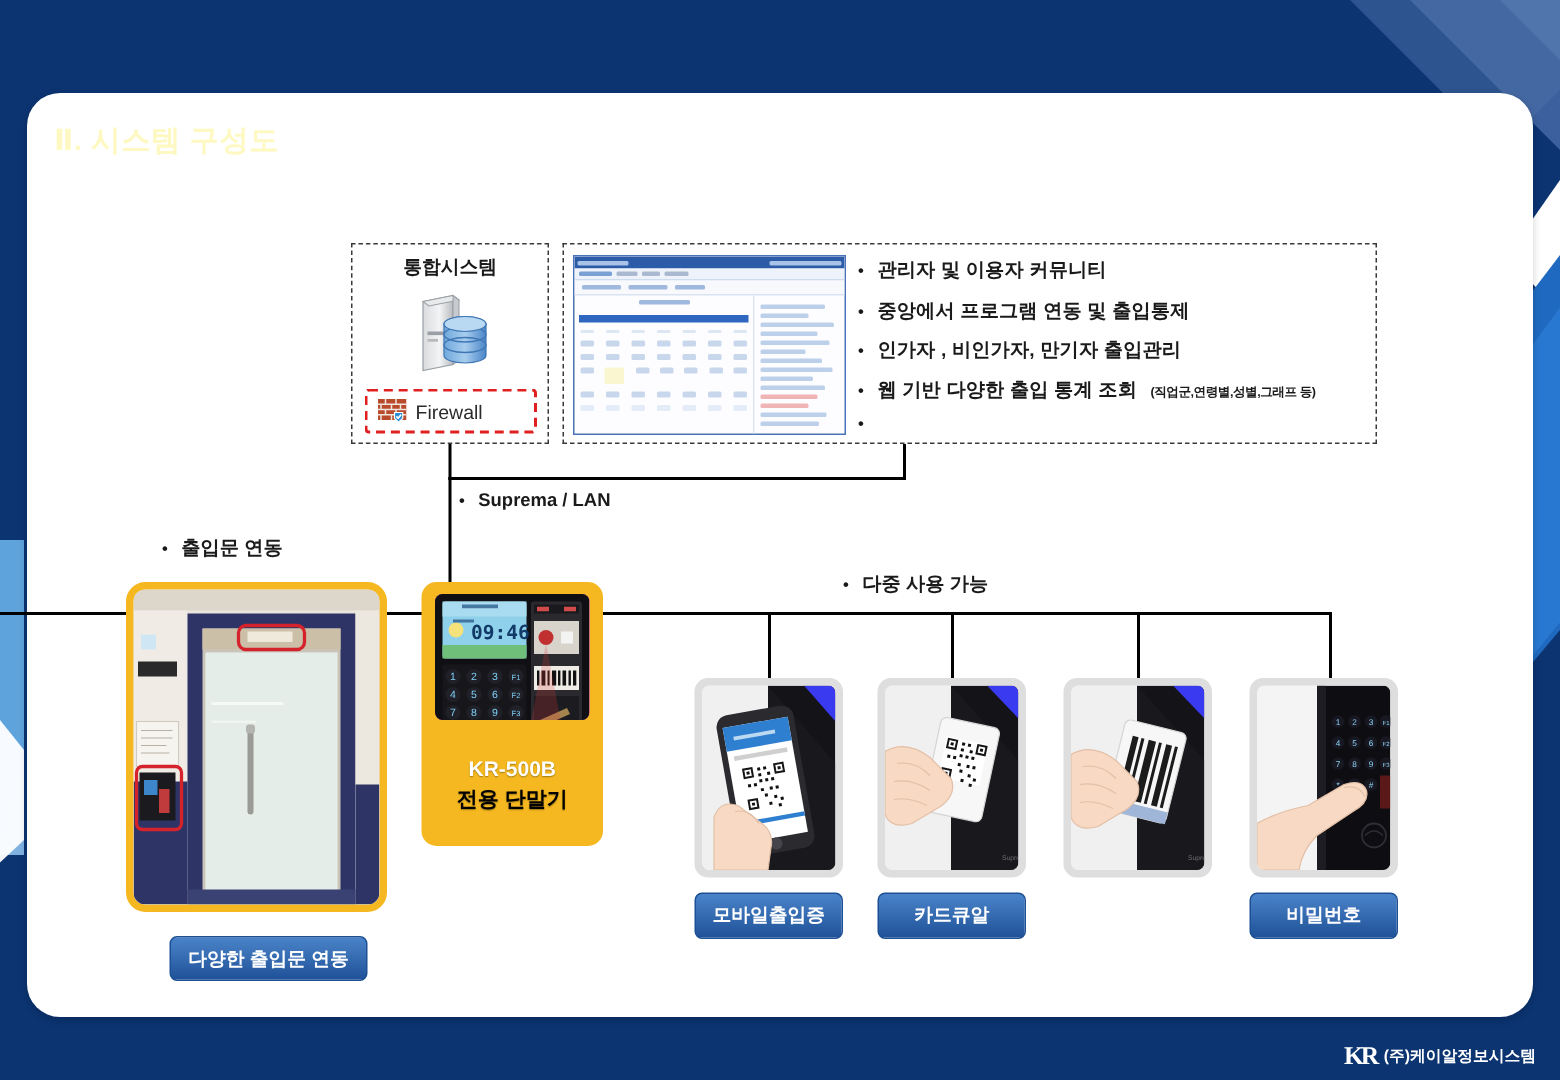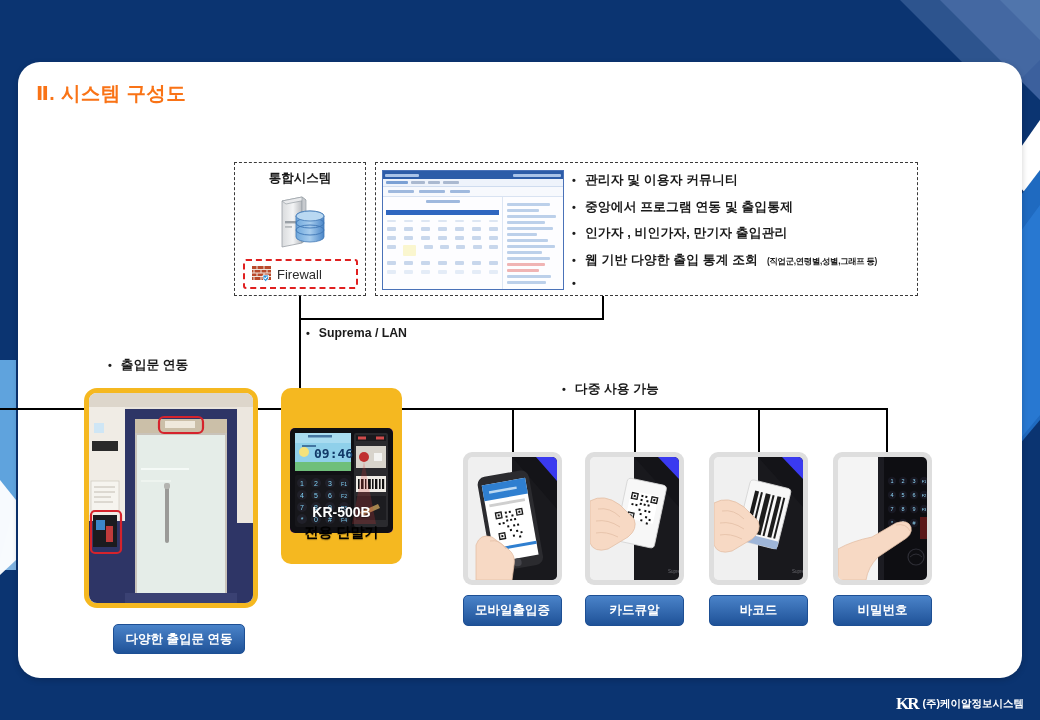--- a/index.html
+++ b/index.html
@@ -15,21 +15,21 @@
   #slide{
     position:absolute;left:18px;top:62px;width:1004px;height:616px;
     background:#ffffff;border-radius:22px;z-index:3;
     box-shadow:0 2px 6px rgba(0,0,0,.18);
   }
   #content{position:absolute;inset:0;z-index:5;}
 
   
   #page-title{
     position:absolute;left:36px;top:80px;
-    font-size:19.5px;font-weight:bold;color:#f97316;letter-spacing:.4px;
+    font-size:19.5px;font-weight:bold;color:#fef9c3;letter-spacing:.4px;
   }
 
   
   .dashed-box{
     position:absolute;border:1.4px dashed #3a3a3a;background:#fff;
     box-sizing:border-box;
   }
   #sys-box{left:234px;top:162px;width:132px;height:134px;}
   #feat-box{left:375px;top:162px;width:543px;height:134px;}
 
@@ -118,21 +118,21 @@
     background:linear-gradient(#4a83c9,#1f5298);
     color:#fff;font-size:12.5px;font-weight:bold;
     display:flex;align-items:center;justify-content:center;
   }
 
   
   #term-card{
     position:absolute;left:281px;top:388px;width:121px;height:176px;
     background:#f5b820;border-radius:10px;overflow:hidden;
   }
-  #term-photo{position:absolute;left:9px;top:8px;width:103px;height:105px;background:#d946ef;border-radius:5px;overflow:hidden;margin-top:32px;}
+  #term-photo{position:absolute;left:9px;top:8px;width:103px;height:84px;background:#d946ef;border-radius:5px;overflow:hidden;}
   #term-name{
     position:absolute;left:0;top:116px;width:121px;text-align:center;
     color:#fff;font-size:14px;font-weight:bold;line-height:1.28;
     text-shadow:0 1px 1px rgba(0,0,0,.35);
   }
   #term-sub{
     position:absolute;left:0;top:136px;width:121px;text-align:center;
     color:#000000;font-size:14px;font-weight:bold;
     text-shadow:0 1px 1px rgba(0,0,0,.35);
   }
@@ -667,21 +667,20 @@
 
         <path d="M0 46 Q14 38 30 50 L44 64 Q48 74 38 82 L18 94 Q4 98 0 88 Z" fill="#f7d9c4" stroke="#e3bfa6" stroke-width="0.8"></path>
         <g stroke="#e3bfa6" stroke-width="0.8" fill="none">
           <path d="M8 54 Q20 52 30 62"></path>
             <path d="M6 66 Q18 64 30 72"></path>
             <path d="M6 78 Q16 76 28 82"></path>
         </g>
       </svg>
     </div>
   </div>
-  <div class="dev-btn" style="left:709px;">바코드</div>
 
   <div class="dev-card" style="left:833px;">
     <div class="dev-inner">
       <svg width="89" height="123" viewBox="0 0 89 123" preserveAspectRatio="none">
         <rect x="0" y="0" width="89" height="123" fill="#f4f4f4"></rect>
         <rect x="40" y="0" width="49" height="123" fill="#0e0e12"></rect>
         <rect x="40" y="0" width="6" height="123" fill="#1c1c22"></rect>
 
         <g font-family="Liberation Sans, sans-serif" font-size="5.5" fill="#8fd6f8" text-anchor="middle">
           <circle cx="54" cy="24" r="4.2" fill="#181822"></circle>

